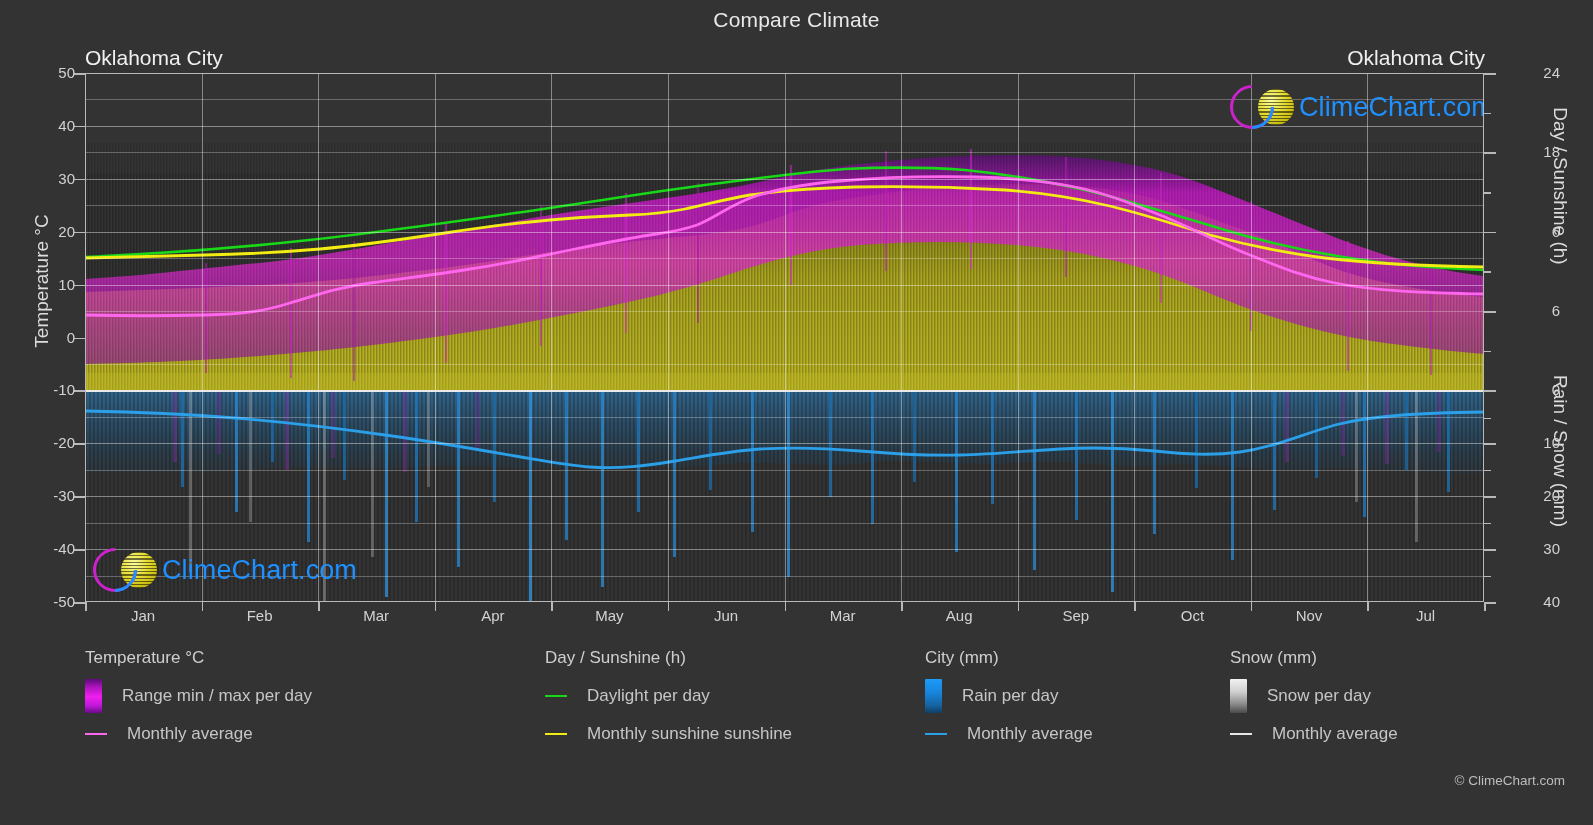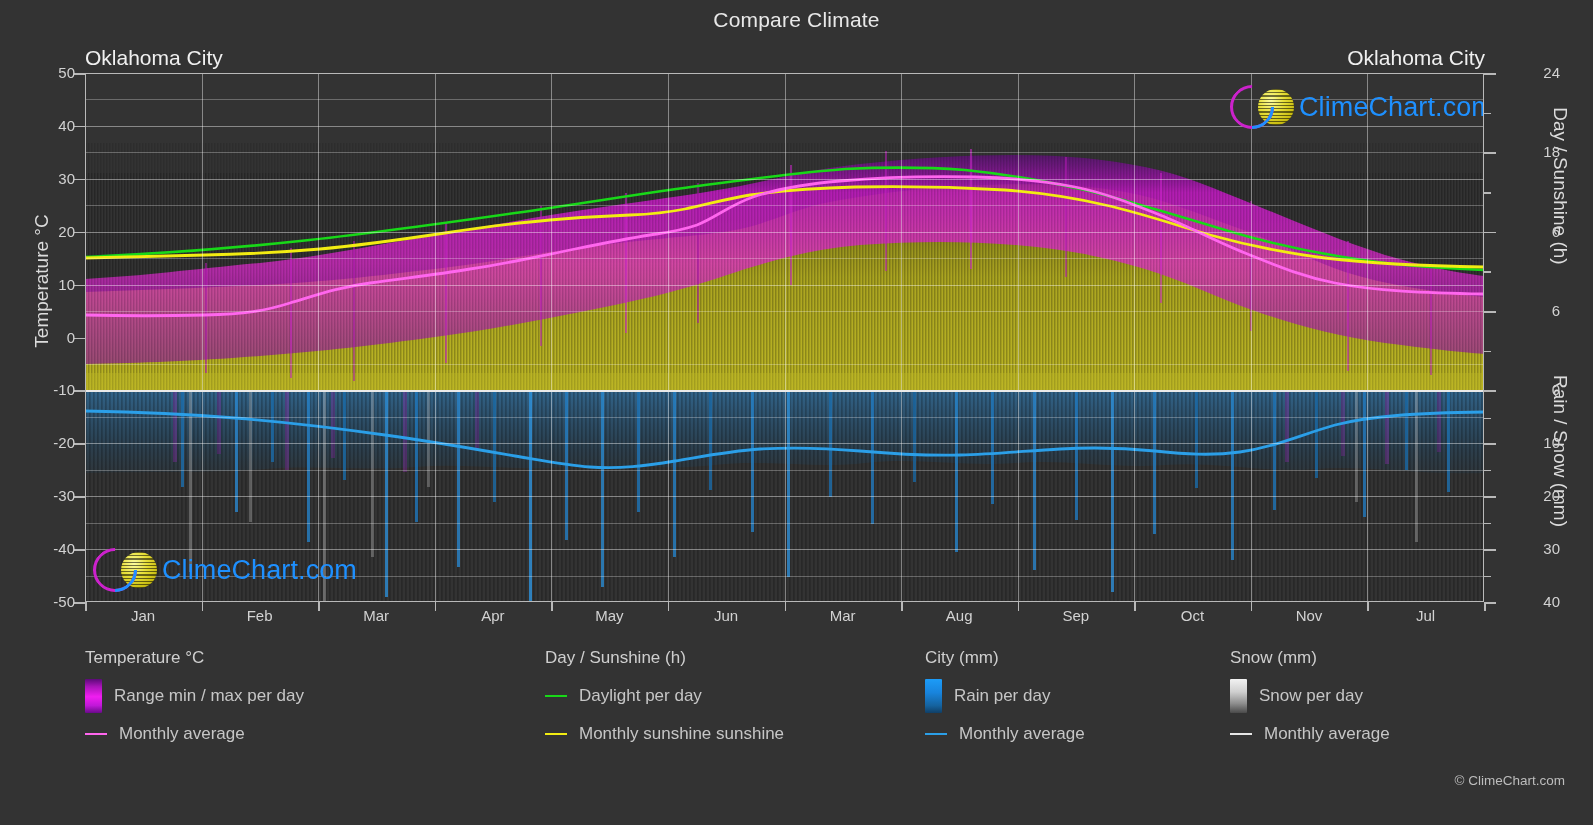--- a/index.html
+++ b/index.html
@@ -52,21 +52,21 @@
   #ylabel-r2{
     position:absolute;left:1460px;top:440px;width:200px;text-align:center;
     transform:rotate(90deg);font-size:19px;color:#dcdcdc;
   }
 
   
   #legend{position:absolute;left:0;top:648px;width:1593px;height:150px;}
   .lg-col{position:absolute;top:0;}
   .lg-head{font-size:17px;color:#cfcfcf;margin-bottom:9px;height:20px;}
   .lg-row{display:flex;align-items:center;height:38px;}
-  .lg-label{font-size:17px;color:#c6c6c6;margin-left:12px;white-space:nowrap;}
+  .lg-label{font-size:17px;color:#c6c6c6;margin-left:20px;white-space:nowrap;}
   .sw-box{width:17px;height:34px;border-radius:1px;flex:none;}
   .sw-line{width:22px;height:2.5px;flex:none;margin-left:0px;}
   .sw-wrap{width:22px;display:flex;justify-content:flex-start;flex:none;}
   #copyright{position:absolute;right:28px;top:773px;font-size:13.5px;color:#bdbdbd;}
 
   
   .logo{position:absolute;display:flex;align-items:center;}
   .logo-arc{
     position:relative;width:38px;height:38px;border-radius:50%;
     border:3.5px solid #cc22cc;

